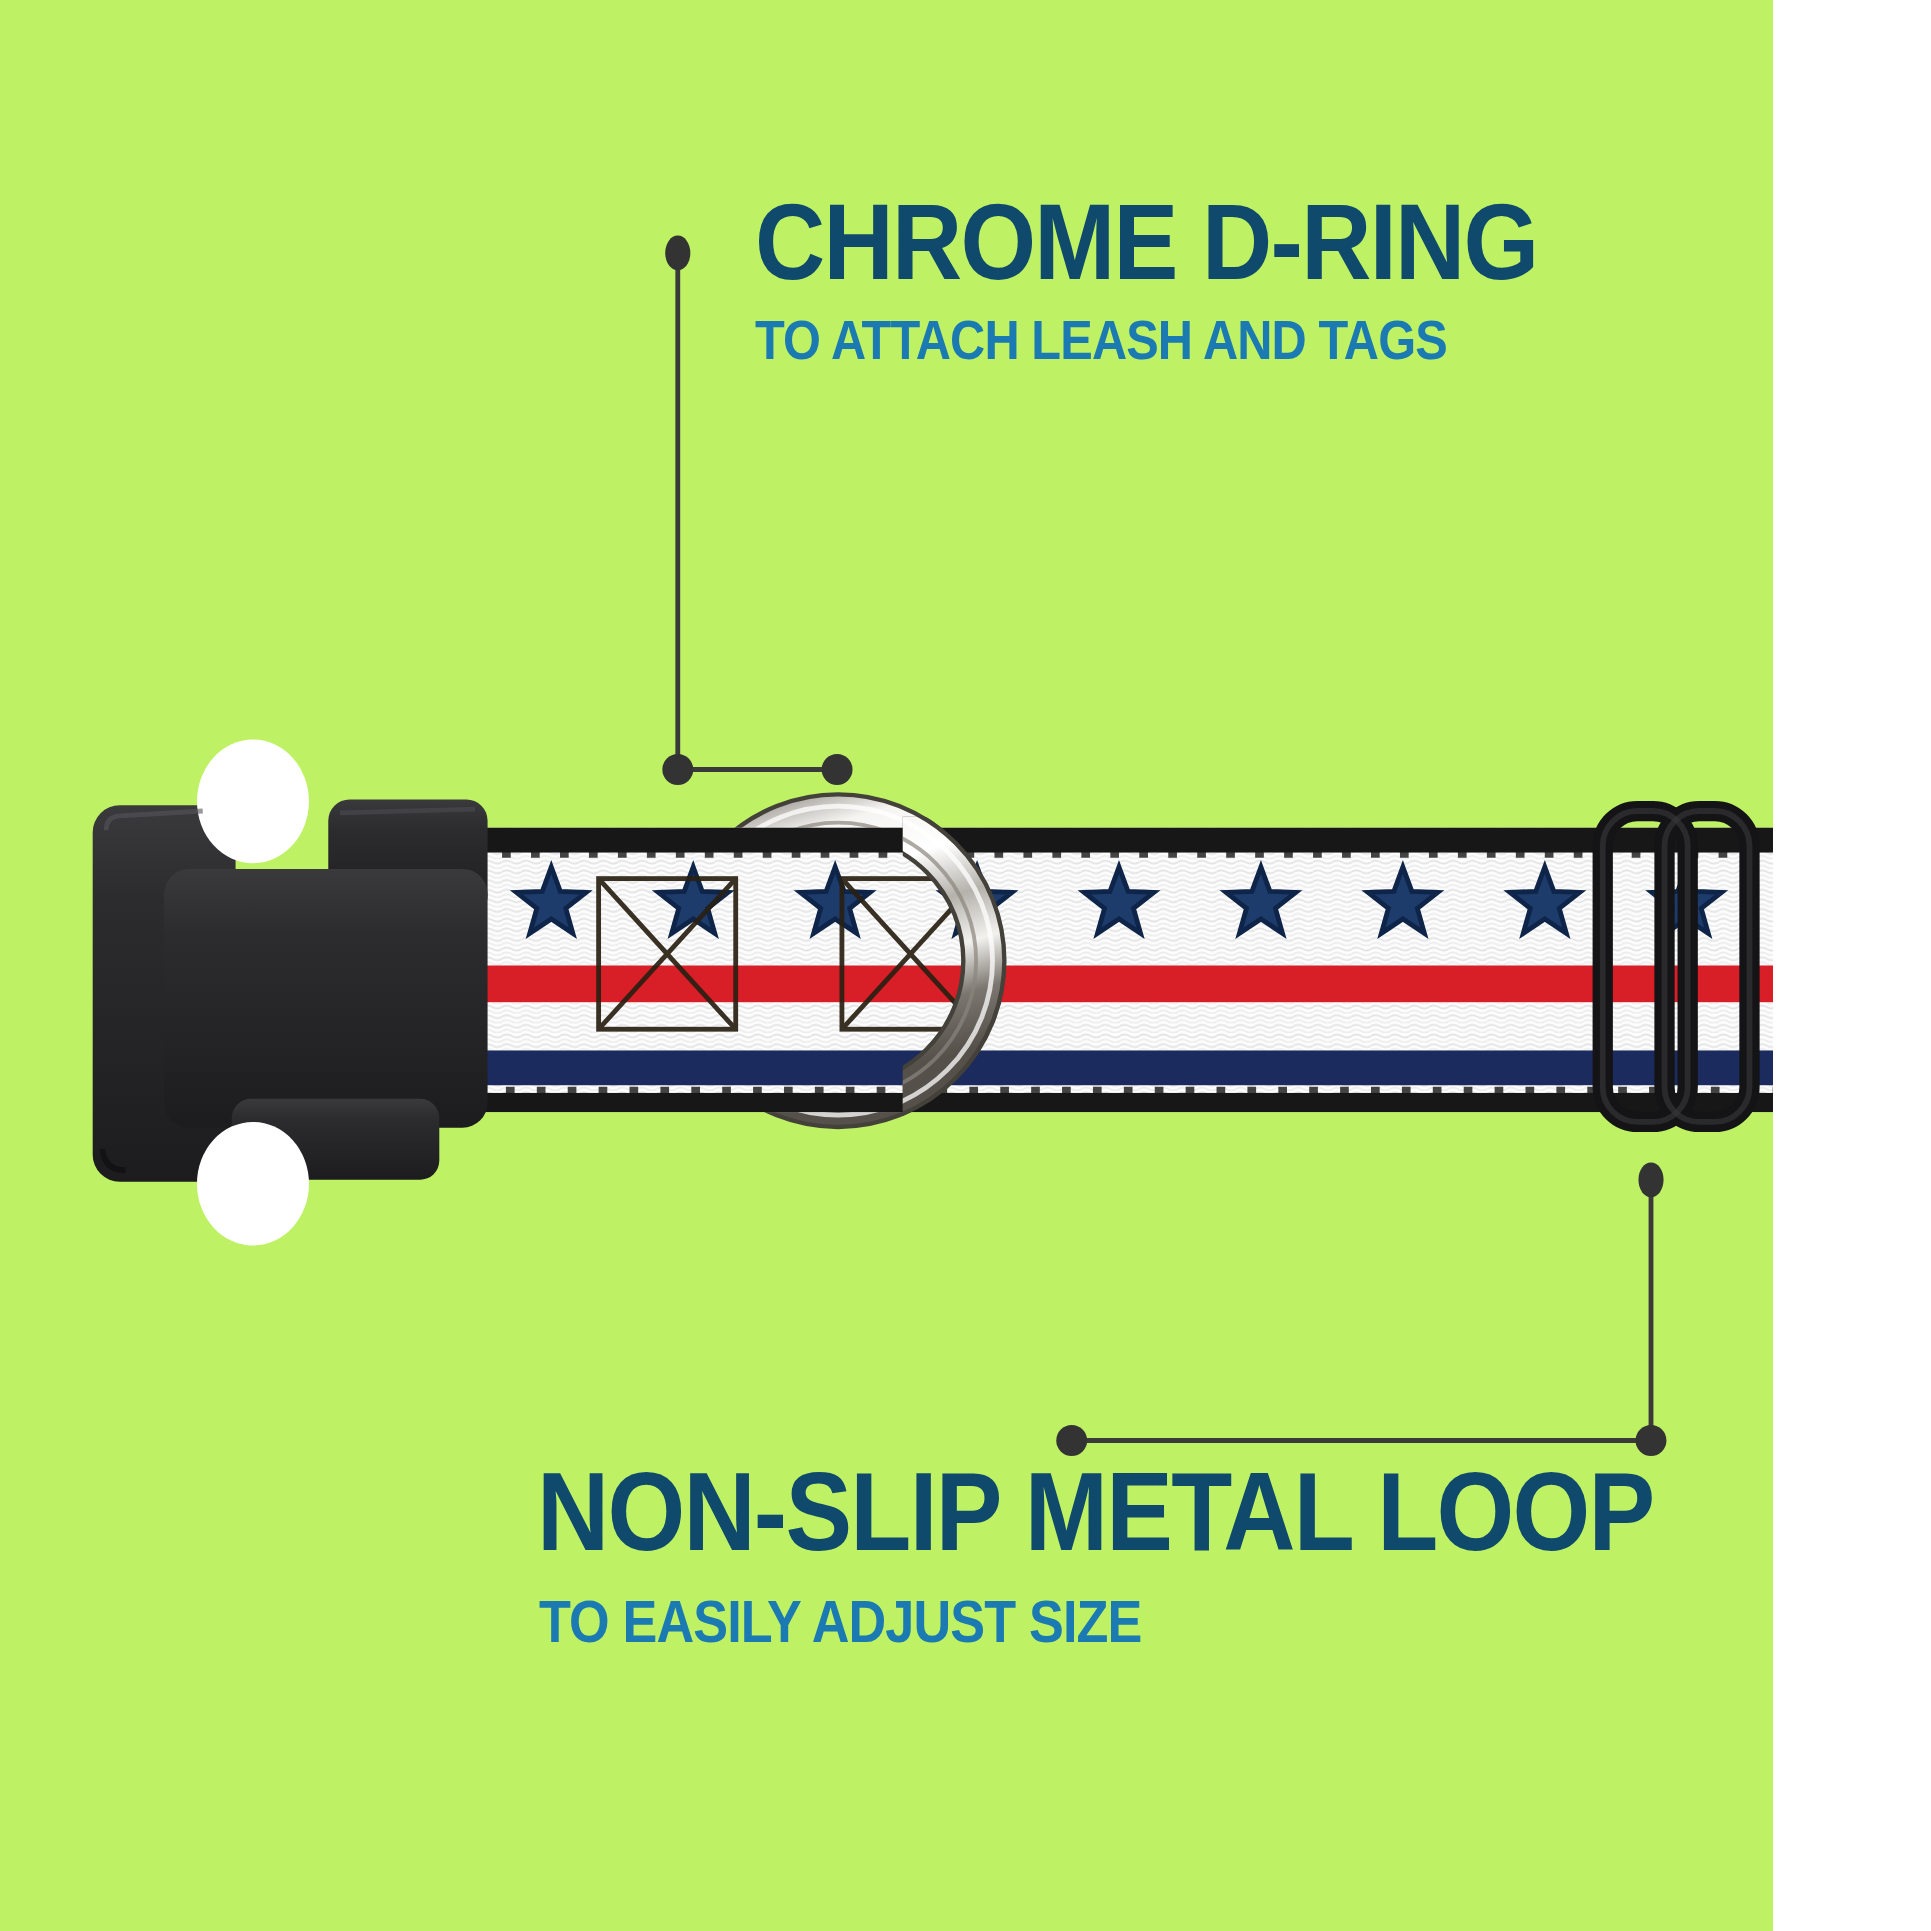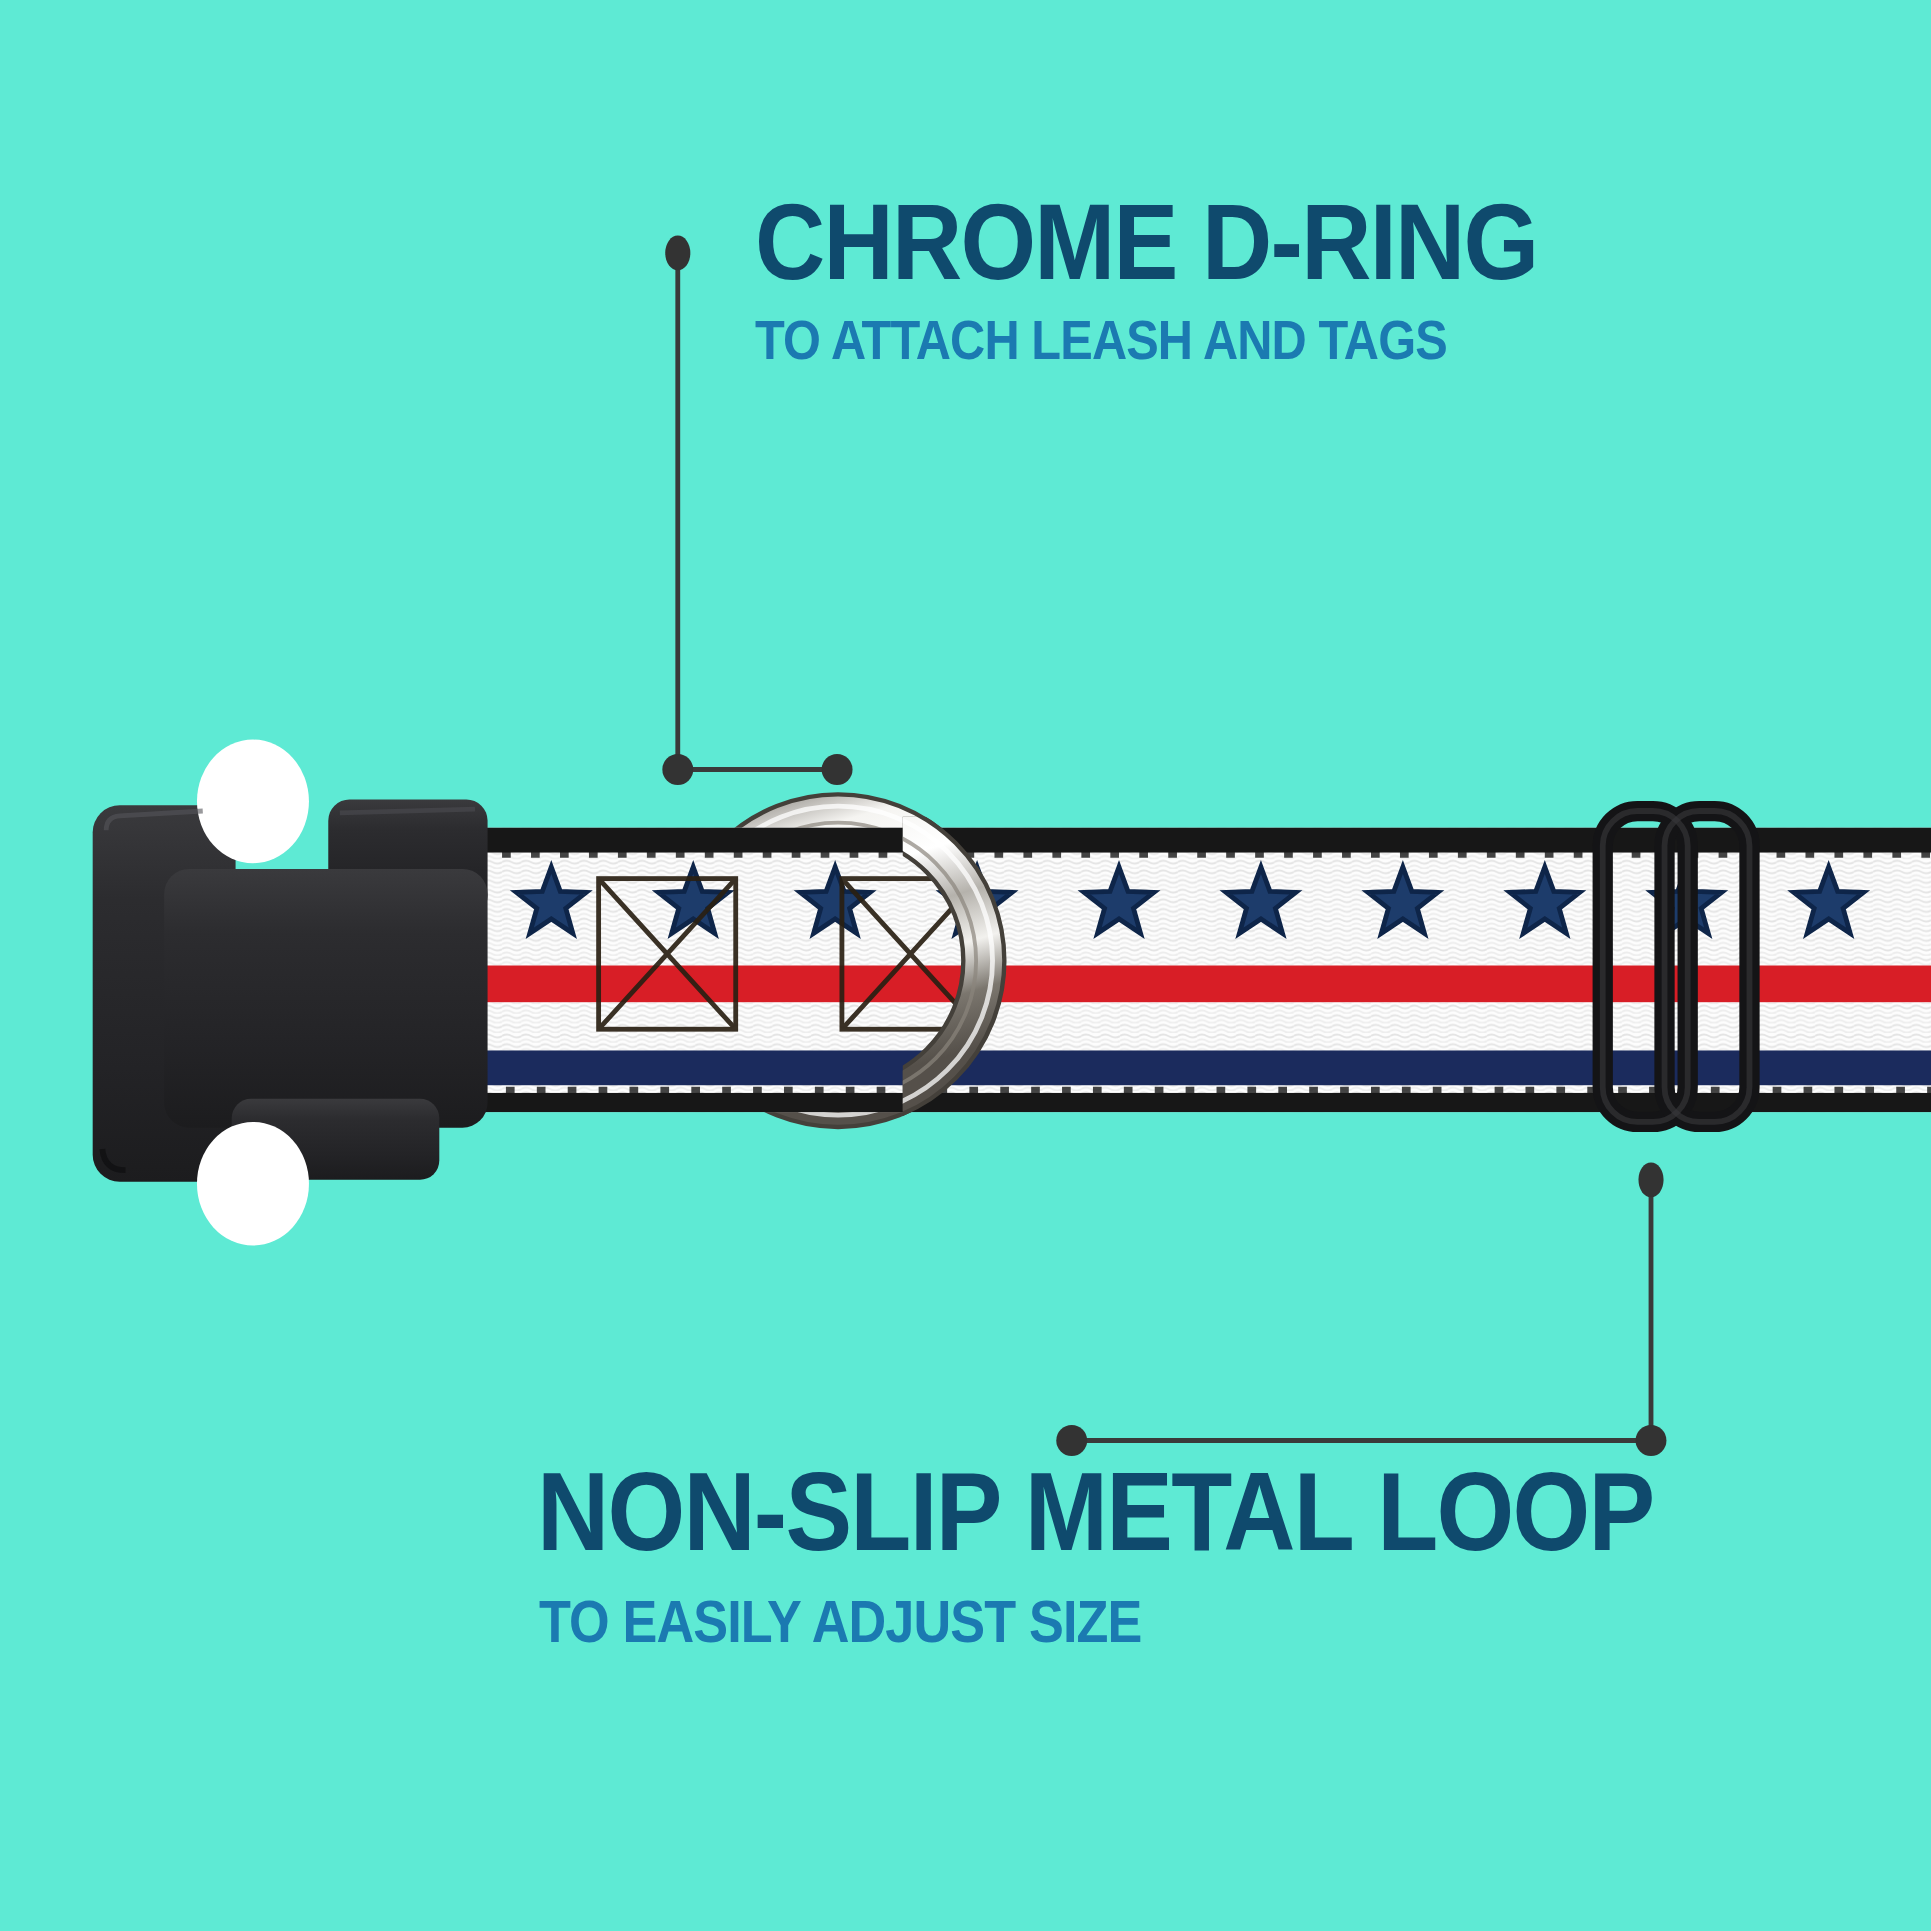--- a/index.html
+++ b/index.html
@@ -1,17 +1,17 @@
 <!DOCTYPE html>
 <html><head>
 <meta charset="utf-8">
 <style>
   html,body{margin:0;padding:0;background:#fff;}
   body{font-family:"Liberation Sans", sans-serif;}
-  .canvas{position:relative;width:1931px;height:1931px;background:#5eead4;overflow:hidden;}
+  .canvas{position:relative;width:1773px;height:1931px;background:#bef264;overflow:hidden;}
   .scene{position:absolute;left:0;top:0;width:1931px;height:1931px;}
   .callout-text{position:absolute;line-height:1;font-weight:bold;white-space:nowrap;transform-origin:left top;}
   .t-main{color:#0F4A6D;letter-spacing:-1.9px;transform:scaleX(0.9);}
   .t-sub{color:#1B7AB1;letter-spacing:-1px;transform:scaleX(0.87);}
   #dring-title{left:755px;top:188px;font-size:108px;}
   #dring-sub{left:755px;top:312px;font-size:56px;}
   #loop-title{left:537px;top:1457px;font-size:111px;}
   #loop-sub{left:539px;top:1592px;font-size:60px;}
 </style>
 </head>

